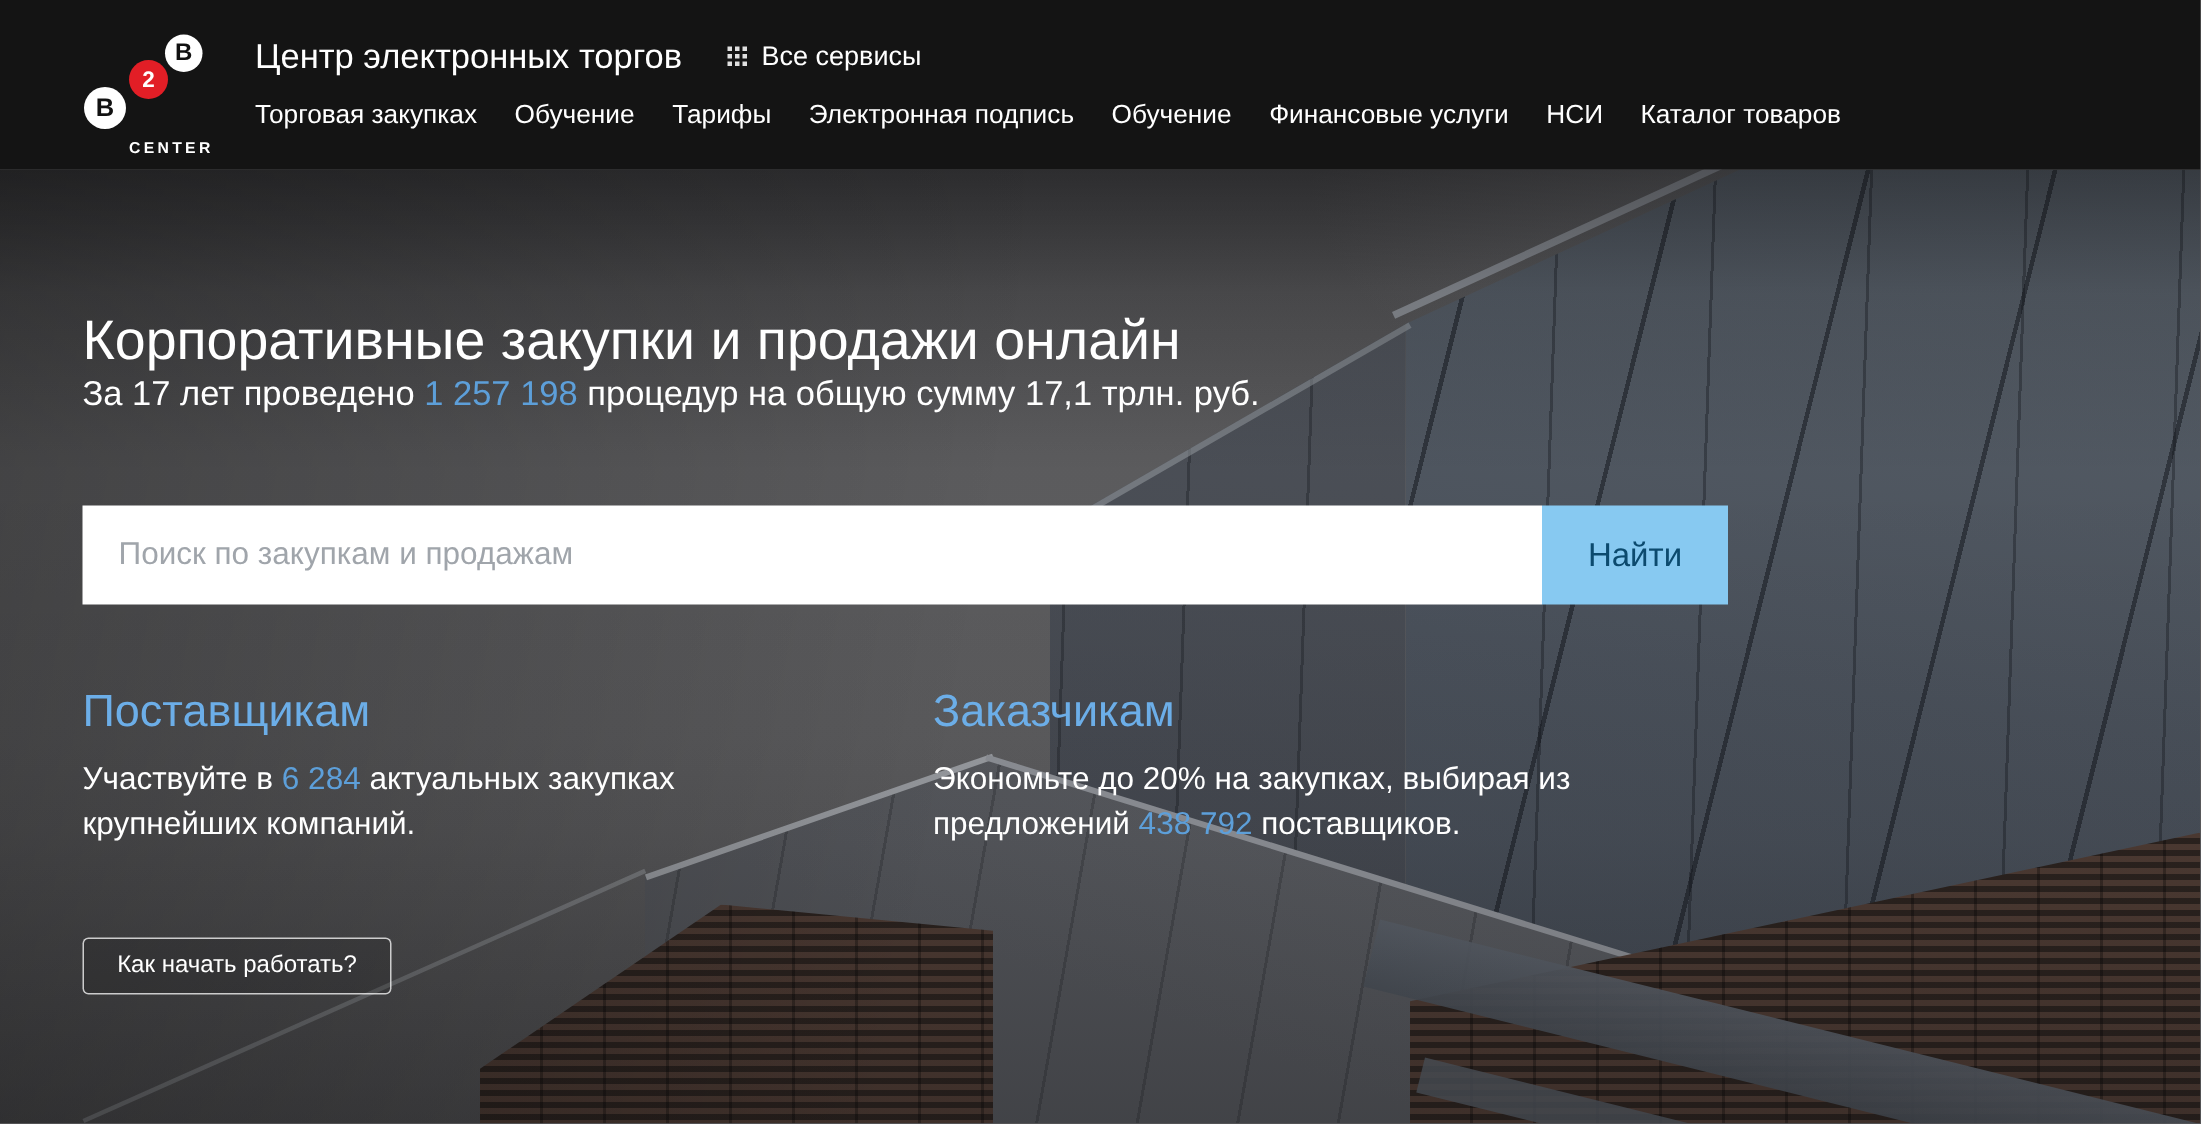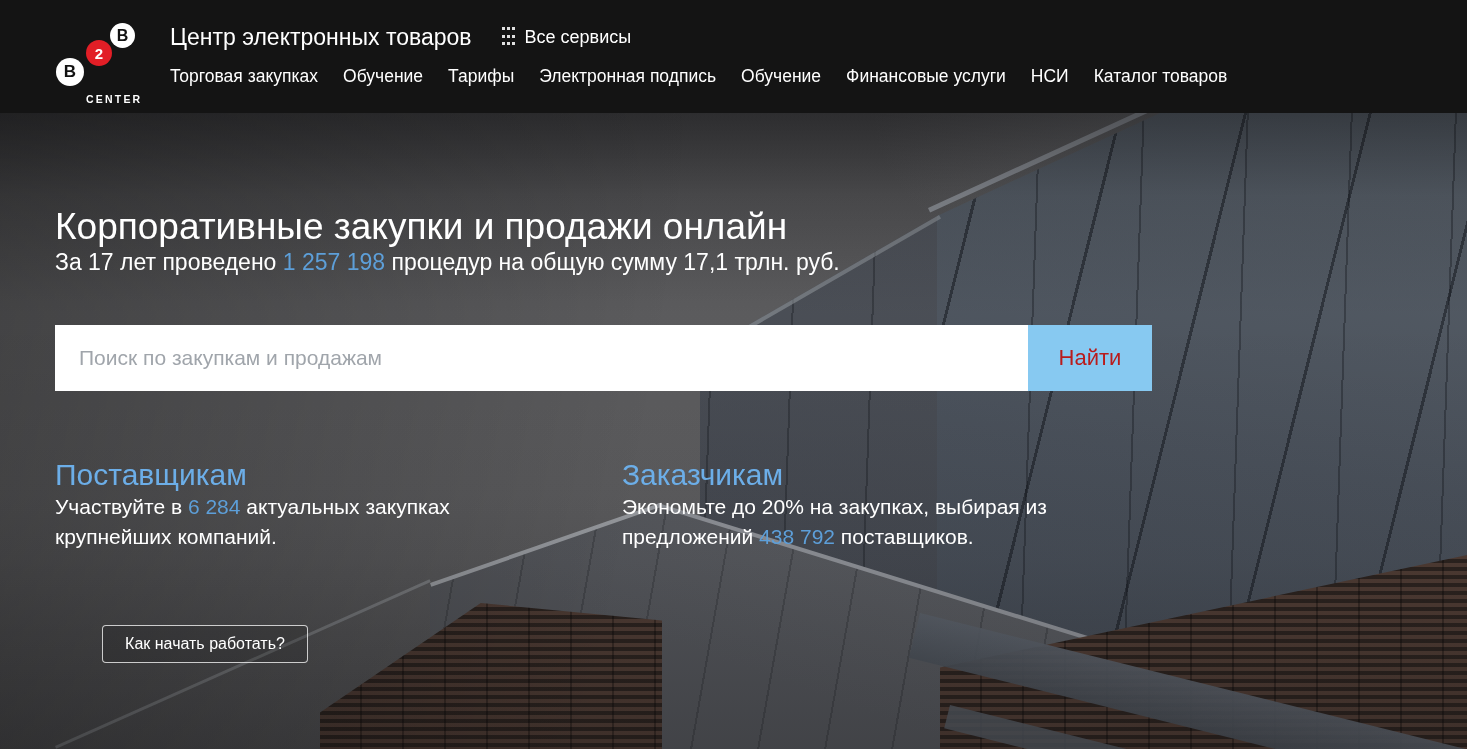--- a/index.html
+++ b/index.html
@@ -12,21 +12,21 @@
   .logo { position:absolute; left:53px; top:19px; width:100px; height:88px; cursor:pointer; }
   .lc { position:absolute; border-radius:50%; display:flex; align-items:center; justify-content:center;
         font-weight:bold; }
   .lc-top    { left:57px; top:4px;  width:25px; height:25px; background:#ffffff; color:#111; font-size:16px; }
   .lc-red    { left:33px; top:21px; width:26px; height:26px; background:#e21e26; color:#fff; font-size:15px; }
   .lc-bottom { left:3px;  top:39px; width:28px; height:28px; background:#ffffff; color:#111; font-size:17px; }
   .logo-caption { position:absolute; left:33px; top:74px; color:#fff; font-size:10.5px; font-weight:bold;
                   letter-spacing:2.2px; }
   .header-top { position:absolute; left:170px; top:24px; display:flex; align-items:center; }
   .brand-title { color:#fff; font-size:23px; }
-  .all-services { display:flex; margin-left:30px; color:#fff; font-size:18px; cursor:pointer; }
+  .all-services { display:flex; align-items:center; margin-left:30px; color:#fff; font-size:18px; cursor:pointer; }
   .grid-icon { display:inline-grid; grid-template-columns:repeat(3,3px); grid-gap:2px; margin-right:10px; }
   .grid-icon i { width:3px; height:3px; background:#e0e0e0; display:block; }
   .main-nav { position:absolute; left:170px; top:66px; display:flex; }
   .nav-link { color:#fff; font-size:17.5px; text-decoration:none; margin-right:25px; white-space:nowrap; cursor:pointer; }
 
   
   .hero { position:absolute; left:0; top:113px; width:1467px; height:636px; overflow:hidden;
           background:linear-gradient(to bottom,#48484a 0%,#5b5b5d 30%,#5d5d5f 60%,#505052 100%); }
   .bg-layer { position:absolute; inset:0; }
   .sky-light { background:radial-gradient(ellipse 600px 300px at 88% 0%, rgba(140,142,146,.4), rgba(140,142,146,0) 70%); }
@@ -67,54 +67,54 @@
         linear-gradient(100deg, rgba(0,0,0,.28), rgba(0,0,0,0) 45%),
         linear-gradient(to bottom, rgba(8,8,10,.42) 0%, rgba(8,8,10,.12) 13%, rgba(8,8,10,0) 32%,
                         rgba(8,8,10,.07) 70%, rgba(10,10,12,.25) 100%); }
 
   
   .hero-content { position:absolute; inset:0; z-index:10; }
   .hero-title { position:absolute; left:55px; top:93px; color:#fff; font-size:37px; font-weight:400;
                 white-space:nowrap; }
   .hero-subtitle { position:absolute; left:55px; top:136px; color:#fff; font-size:23px; white-space:nowrap; }
   .count-blue { color:#5d9fd9; }
-  .search-bar { position:absolute; left:55px; top:212px; width:1097px; height:62px; display:flex; }
+  .search-bar { position:absolute; left:55px; top:224px; width:1097px; height:62px; display:flex; }
   .search-input { flex:1; height:66px; border:none; outline:none; background:#fff; padding:0 24px;
                   font-size:21px; color:#333; font-family:"Liberation Sans",sans-serif; }
   .search-input::placeholder { color:#a0a5ab; }
-  .search-button { width:124px; height:66px; border:none; background:#87c9f1; color:#b91c1c; font-size:22px;
+  .search-button { width:124px; height:66px; border:none; background:#87c9f1; color:#0c4a6e; font-size:22px;
                    cursor:pointer; font-family:"Liberation Sans",sans-serif; }
   .hero-col { position:absolute; top:345px; }
   .col-suppliers { left:55px; width:470px; }
   .col-customers { left:622px; width:452px; }
-  .col-heading { color:#6caee8; font-size:30px; font-weight:400; }
+  .col-heading { color:#6caee8; font-size:30px; font-weight:400; margin-bottom:13px; }
   .col-text { color:#fff; font-size:21px; line-height:30px; }
   .cta-button { position:absolute; left:55px; top:512px; width:206px; height:38px;
                 border:1px solid rgba(255,255,255,.75); border-radius:4px; background:rgba(0,0,0,.12);
-                color:#fff; font-size:16px; cursor:pointer; font-family:"Liberation Sans",sans-serif;margin-left:47px; }
+                color:#fff; font-size:16px; cursor:pointer; font-family:"Liberation Sans",sans-serif; }
 </style>
 </head>
 <body>
 
 <div class="header">
   <div class="logo">
     <div class="lc lc-bottom">
       <span>B</span>
     </div>
     <div class="lc lc-red">
       <span>2</span>
     </div>
     <div class="lc lc-top">
       <span>B</span>
     </div>
     <div class="logo-caption">CENTER</div>
   </div>
 
   <div class="header-top">
-    <div class="brand-title">Центр электронных товаров</div>
+    <div class="brand-title">Центр электронных торгов</div>
     <div class="all-services">
       <span class="grid-icon">
         <i></i>
           <i></i>
           <i></i>
           <i></i>
           <i></i>
           <i></i>
           <i></i>
           <i></i>

